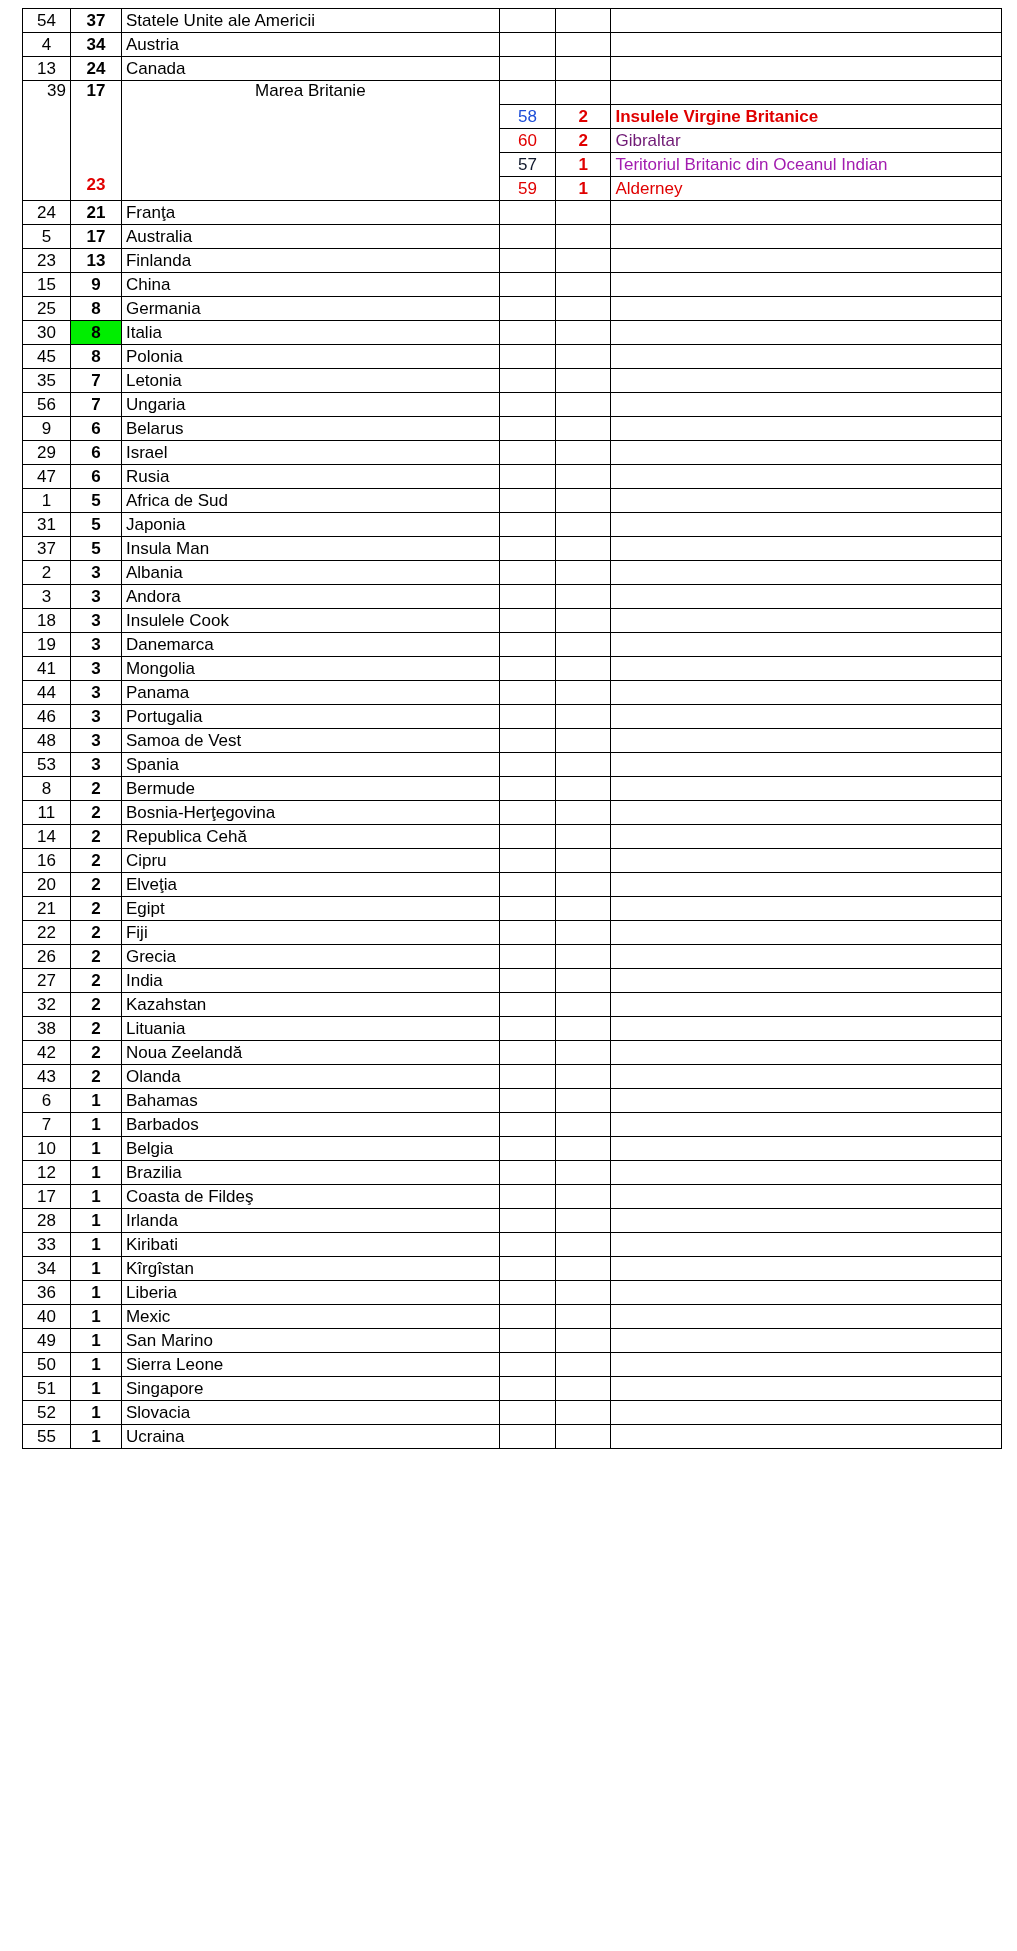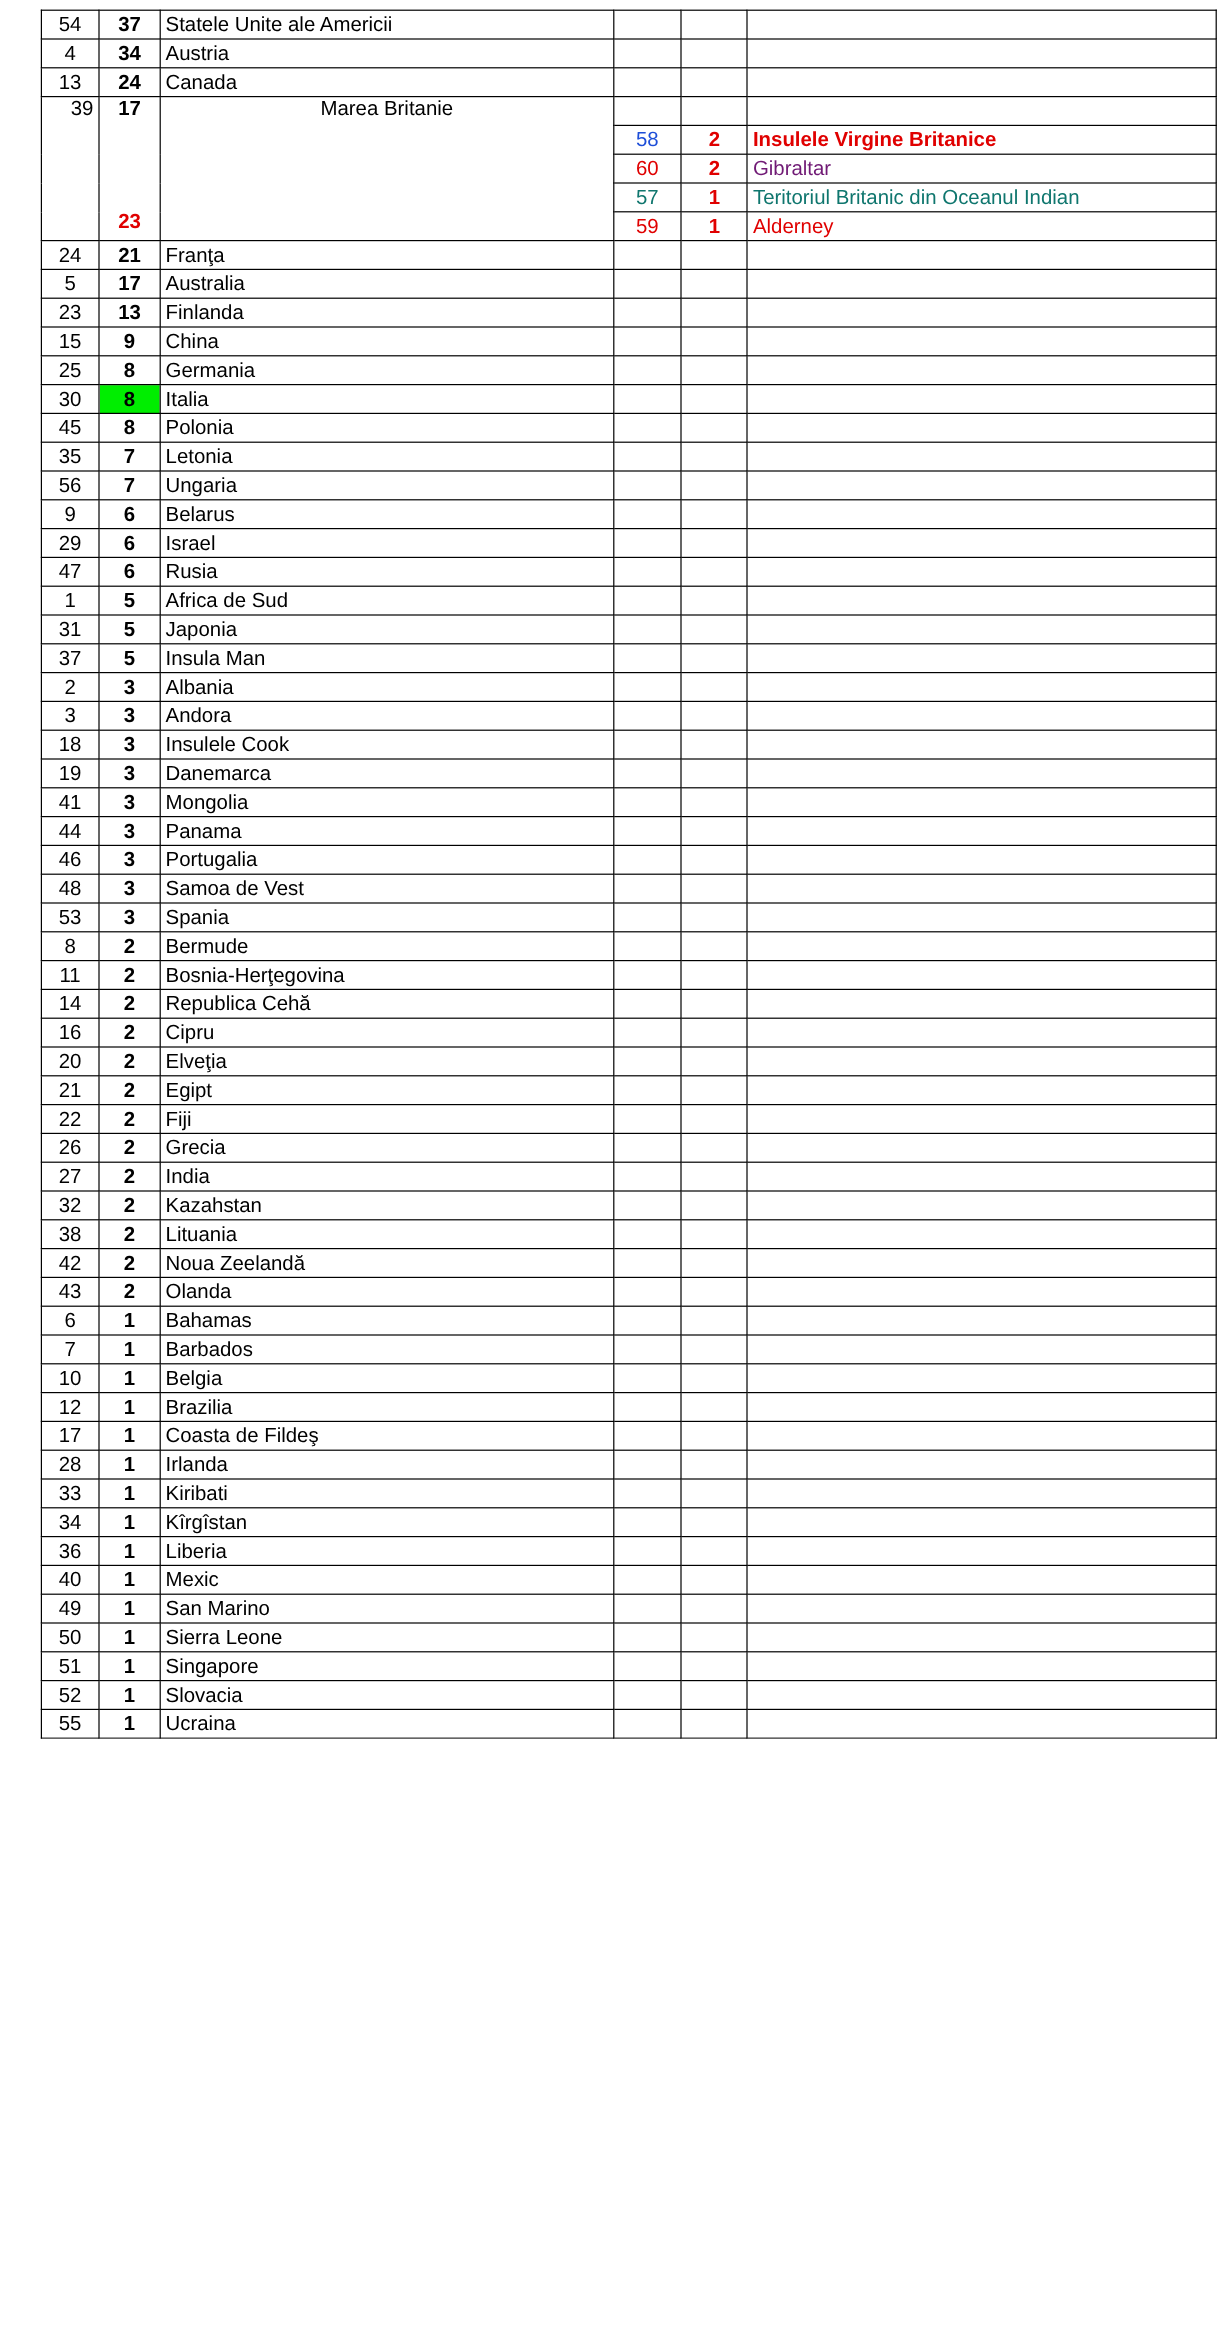--- a/index.html
+++ b/index.html
@@ -7,21 +7,21 @@
     padding: 0;
     background: #ffffff;
   }
   body {
     font-family: "Liberation Sans", sans-serif;
     width: 1017px;
   }
   .sheet {
     position: relative;
     width: 1017px;
-    padding: 8px 0 0 16px;
+    padding: 8px 0 0 4px;
     box-sizing: border-box;
   }
   table.main {
     border-collapse: collapse;
     table-layout: fixed;
     margin-left: 18px;
     width: 980px;
   }
   table.main td {
     border: 1px solid #000000;
@@ -116,23 +116,23 @@
           <td class="rank" style="color: #1d4ed8;">58</td>
           <td class="count" style="color: rgb(224, 0, 0);">2</td>
           <td class="name" style="color: rgb(224, 0, 0); font-weight: bold;">Insulele Virgine Britanice</td>
         </tr>
         <tr>
           <td class="rank" style="color: rgb(224, 0, 0);">60</td>
           <td class="count" style="color: rgb(224, 0, 0);">2</td>
           <td class="name" style="color: #701a75;">Gibraltar</td>
         </tr>
         <tr>
-          <td class="rank" style="color: #0f766e;">57</td>
+          <td class="rank" style="color: #0f172a;">57</td>
           <td class="count" style="color: rgb(224, 0, 0);">1</td>
-          <td class="name" style="color: #0f766e;">Teritoriul Britanic din Oceanul Indian</td>
+          <td class="name" style="color: #a21caf;">Teritoriul Britanic din Oceanul Indian</td>
         </tr>
         <tr>
           <td class="rank" style="color: rgb(224, 0, 0);">59</td>
           <td class="count" style="color: rgb(224, 0, 0);">1</td>
           <td class="name" style="color: rgb(224, 0, 0);">Alderney</td>
         </tr>
         <tr>
           <td class="rank">24</td>
           <td class="count">21</td>
           <td class="name">Franţa</td>

